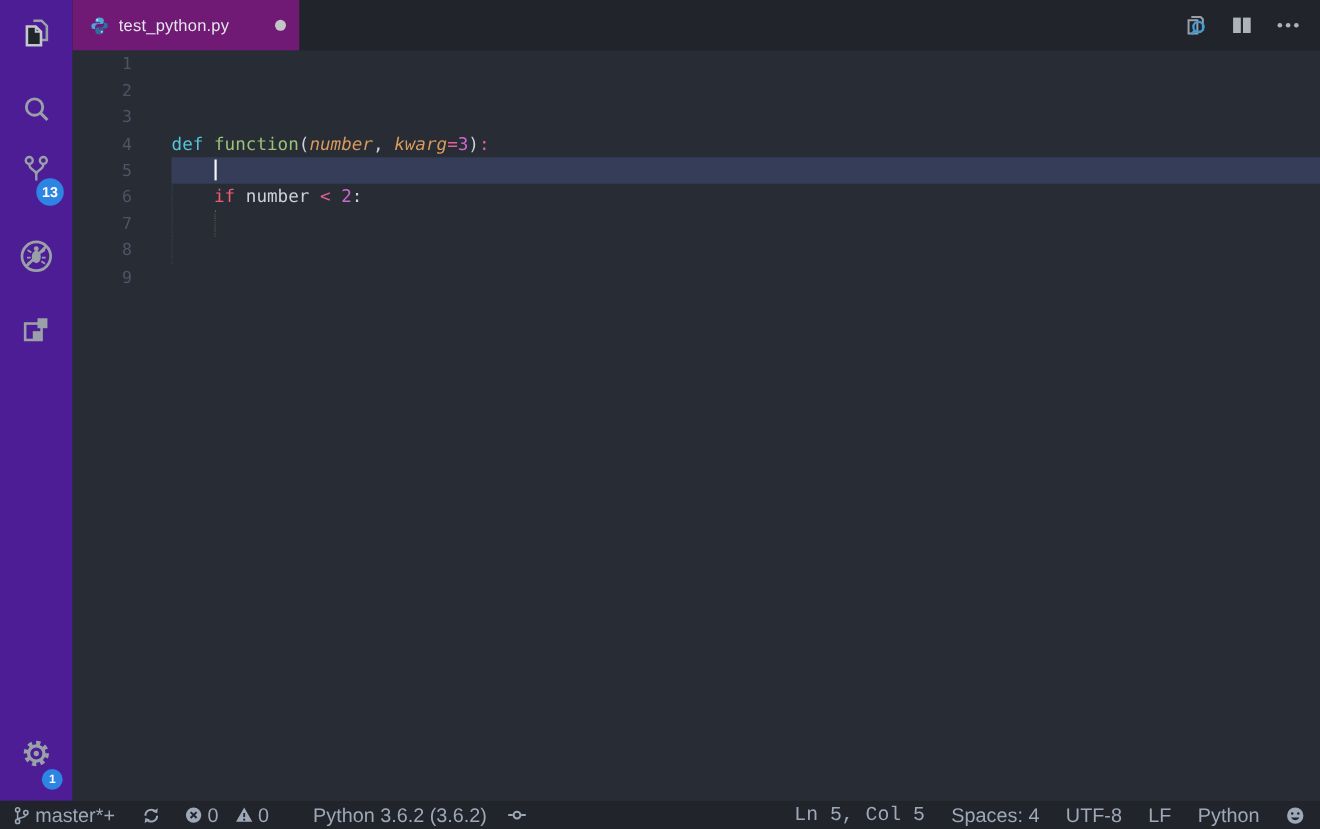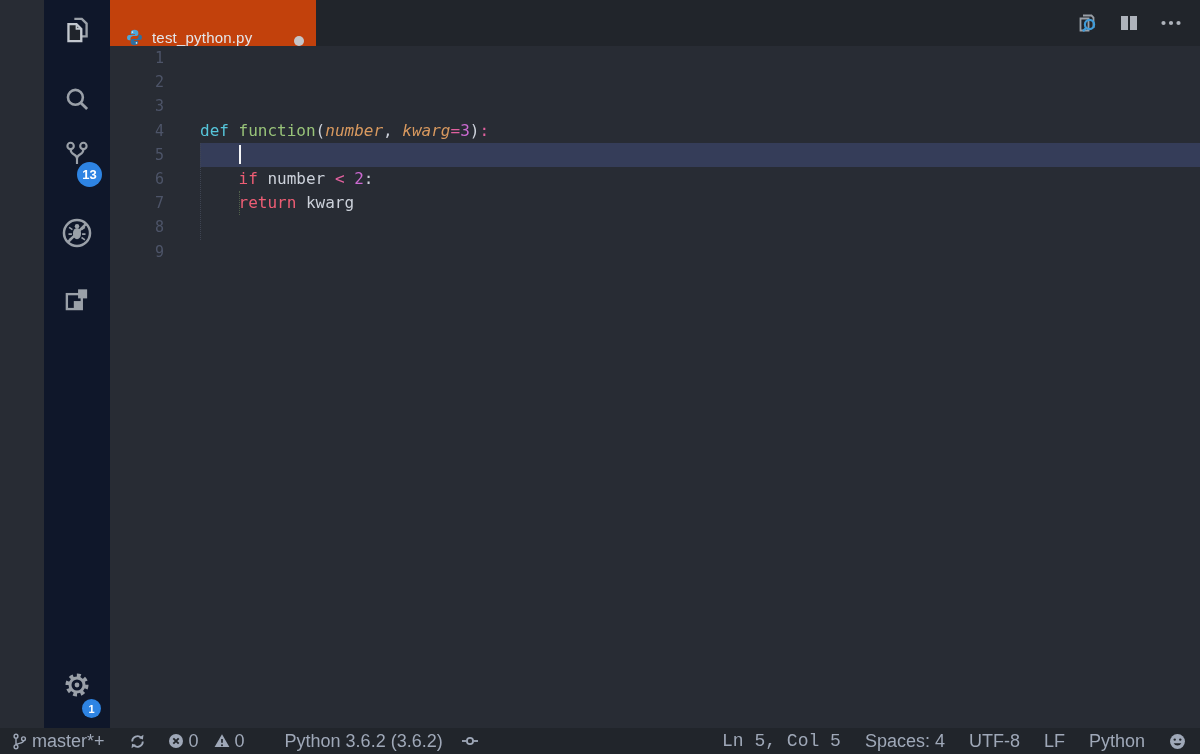--- a/index.html
+++ b/index.html
@@ -3,41 +3,41 @@
 <meta charset="utf-8">
 <style>
   * { margin:0; padding:0; box-sizing:border-box; }
   html,body { width:1200px; height:754px; overflow:hidden; background:#282c34;
               font-family:"Liberation Sans", sans-serif; }
   .app { position:relative; width:1200px; height:754px; display:flex; flex-direction:column; }
 
   
   .top-region { flex:1; display:flex; min-height:0; }
 
-  .activity-bar { width:66px; background:#0f172a; display:flex; flex-direction:column;
-                  align-items:center; flex-shrink:0;margin-left:44px; }
+  .activity-bar { width:66px; background:#4c1d95; display:flex; flex-direction:column;
+                  align-items:center; flex-shrink:0; }
   .ab-item { position:relative; width:44px; height:40px; display:flex; align-items:center;
              justify-content:center; cursor:pointer; }
   .ab-item.i-explorer  { margin-top:10px; }
   .ab-item.i-search    { margin-top:30px; }
   .ab-item.i-scm       { margin-top:15px; }
   .ab-item.i-debug     { margin-top:38px; }
   .ab-item.i-ext       { margin-top:27px; }
   .ab-item.i-settings  { margin-top:auto; margin-bottom:22px; }
   .badge { position:absolute; background:#2e84e3; color:#ffffff; border-radius:50%;
            display:flex; align-items:center; justify-content:center;
            font-size:13px; font-weight:bold; }
   .badge.big   { width:25px; height:25px; right:-3px; bottom:-12px; }
   .badge.small { width:19px; height:19px; right:-2px; bottom:-12px; font-size:11px; }
 
   .main { flex:1; display:flex; flex-direction:column; min-width:0; }
 
   
   .tab-bar { height:46px; background:#21252b; display:flex; align-items:stretch; flex-shrink:0; }
-  .tab { width:206px; background:#c2410c; display:flex; align-items:flex-end; padding:0 12px 0 16px;
+  .tab { width:206px; background:#701a75; display:flex; align-items:center; padding:0 12px 0 16px;
          gap:9px; cursor:pointer; }
   .tab-title { color:#e3e6eb; font-size:15px; font-weight:500; letter-spacing:.2px; flex:1; }
   .mod-dot { width:10px; height:10px; border-radius:50%; background:#c5c5c8; }
   .tab-spacer { flex:1; }
   .editor-actions { display:flex; align-items:center; gap:16px; padding-right:16px; }
   .ea-btn { width:26px; height:26px; display:flex; align-items:center; justify-content:center;
             cursor:pointer; }
 
   
   .editor { position:relative; flex:1; background:#282c34; overflow:hidden;
@@ -202,21 +202,20 @@
             <div class="line-num">8</div>
             <div class="line-num">9</div>
           </div>
         <div class="code-area">
             <div class="code-line"></div>
             <div class="code-line"></div>
             <div class="code-line"></div>
             <div class="code-line"><span class="tok-def" style="color: rgb(86, 197, 218);">def</span><span class="tok-plain" style="color: rgb(204, 209, 218);"> </span><span class="tok-fn" style="color: rgb(152, 195, 121);">function</span><span class="tok-plain" style="color: rgb(204, 209, 218);">(</span><span class="tok-param" style="color: rgb(216, 153, 95);">number</span><span class="tok-plain" style="color: rgb(204, 209, 218);">,</span><span class="tok-plain" style="color: rgb(204, 209, 218);"> </span><span class="tok-param" style="color: rgb(216, 153, 95);">kwarg</span><span class="tok-op" style="color: rgb(224, 96, 158);">=</span><span class="tok-num" style="color: rgb(203, 106, 209);">3</span><span class="tok-plain" style="color: rgb(204, 209, 218);">)</span><span class="tok-op" style="color: rgb(224, 96, 158);">:</span></div>
             <div class="code-line"><span class="tok-plain" style="color: rgb(204, 209, 218);">    </span></div>
             <div class="code-line"><span class="tok-plain" style="color: rgb(204, 209, 218);">    </span><span class="tok-kw" style="color: rgb(238, 93, 116);">if</span><span class="tok-plain" style="color: rgb(204, 209, 218);"> </span><span class="tok-plain" style="color: rgb(204, 209, 218);">number</span><span class="tok-plain" style="color: rgb(204, 209, 218);"> </span><span class="tok-op" style="color: rgb(224, 96, 158);">&lt;</span><span class="tok-plain" style="color: rgb(204, 209, 218);"> </span><span class="tok-num" style="color: rgb(203, 106, 209);">2</span><span class="tok-plain" style="color: rgb(204, 209, 218);">:</span></div>
-            <div class="code-line"><span class="tok-plain" style="color: rgb(204, 209, 218);">    </span><span class="tok-kw" style="color: rgb(238, 93, 116);">return</span><span class="tok-plain" style="color: rgb(204, 209, 218);"> </span><span class="tok-plain" style="color: rgb(204, 209, 218);">kwarg</span></div>
             <div class="code-line"></div>
           </div>
         <div class="cursor" style="left: 128.531px; top: 99.3px;"></div>
       </div>
     </div>
   </div>
 
   <div class="status-bar">
     <div class="sb-group sb-left">
       <div class="sb-item sb-branch">

